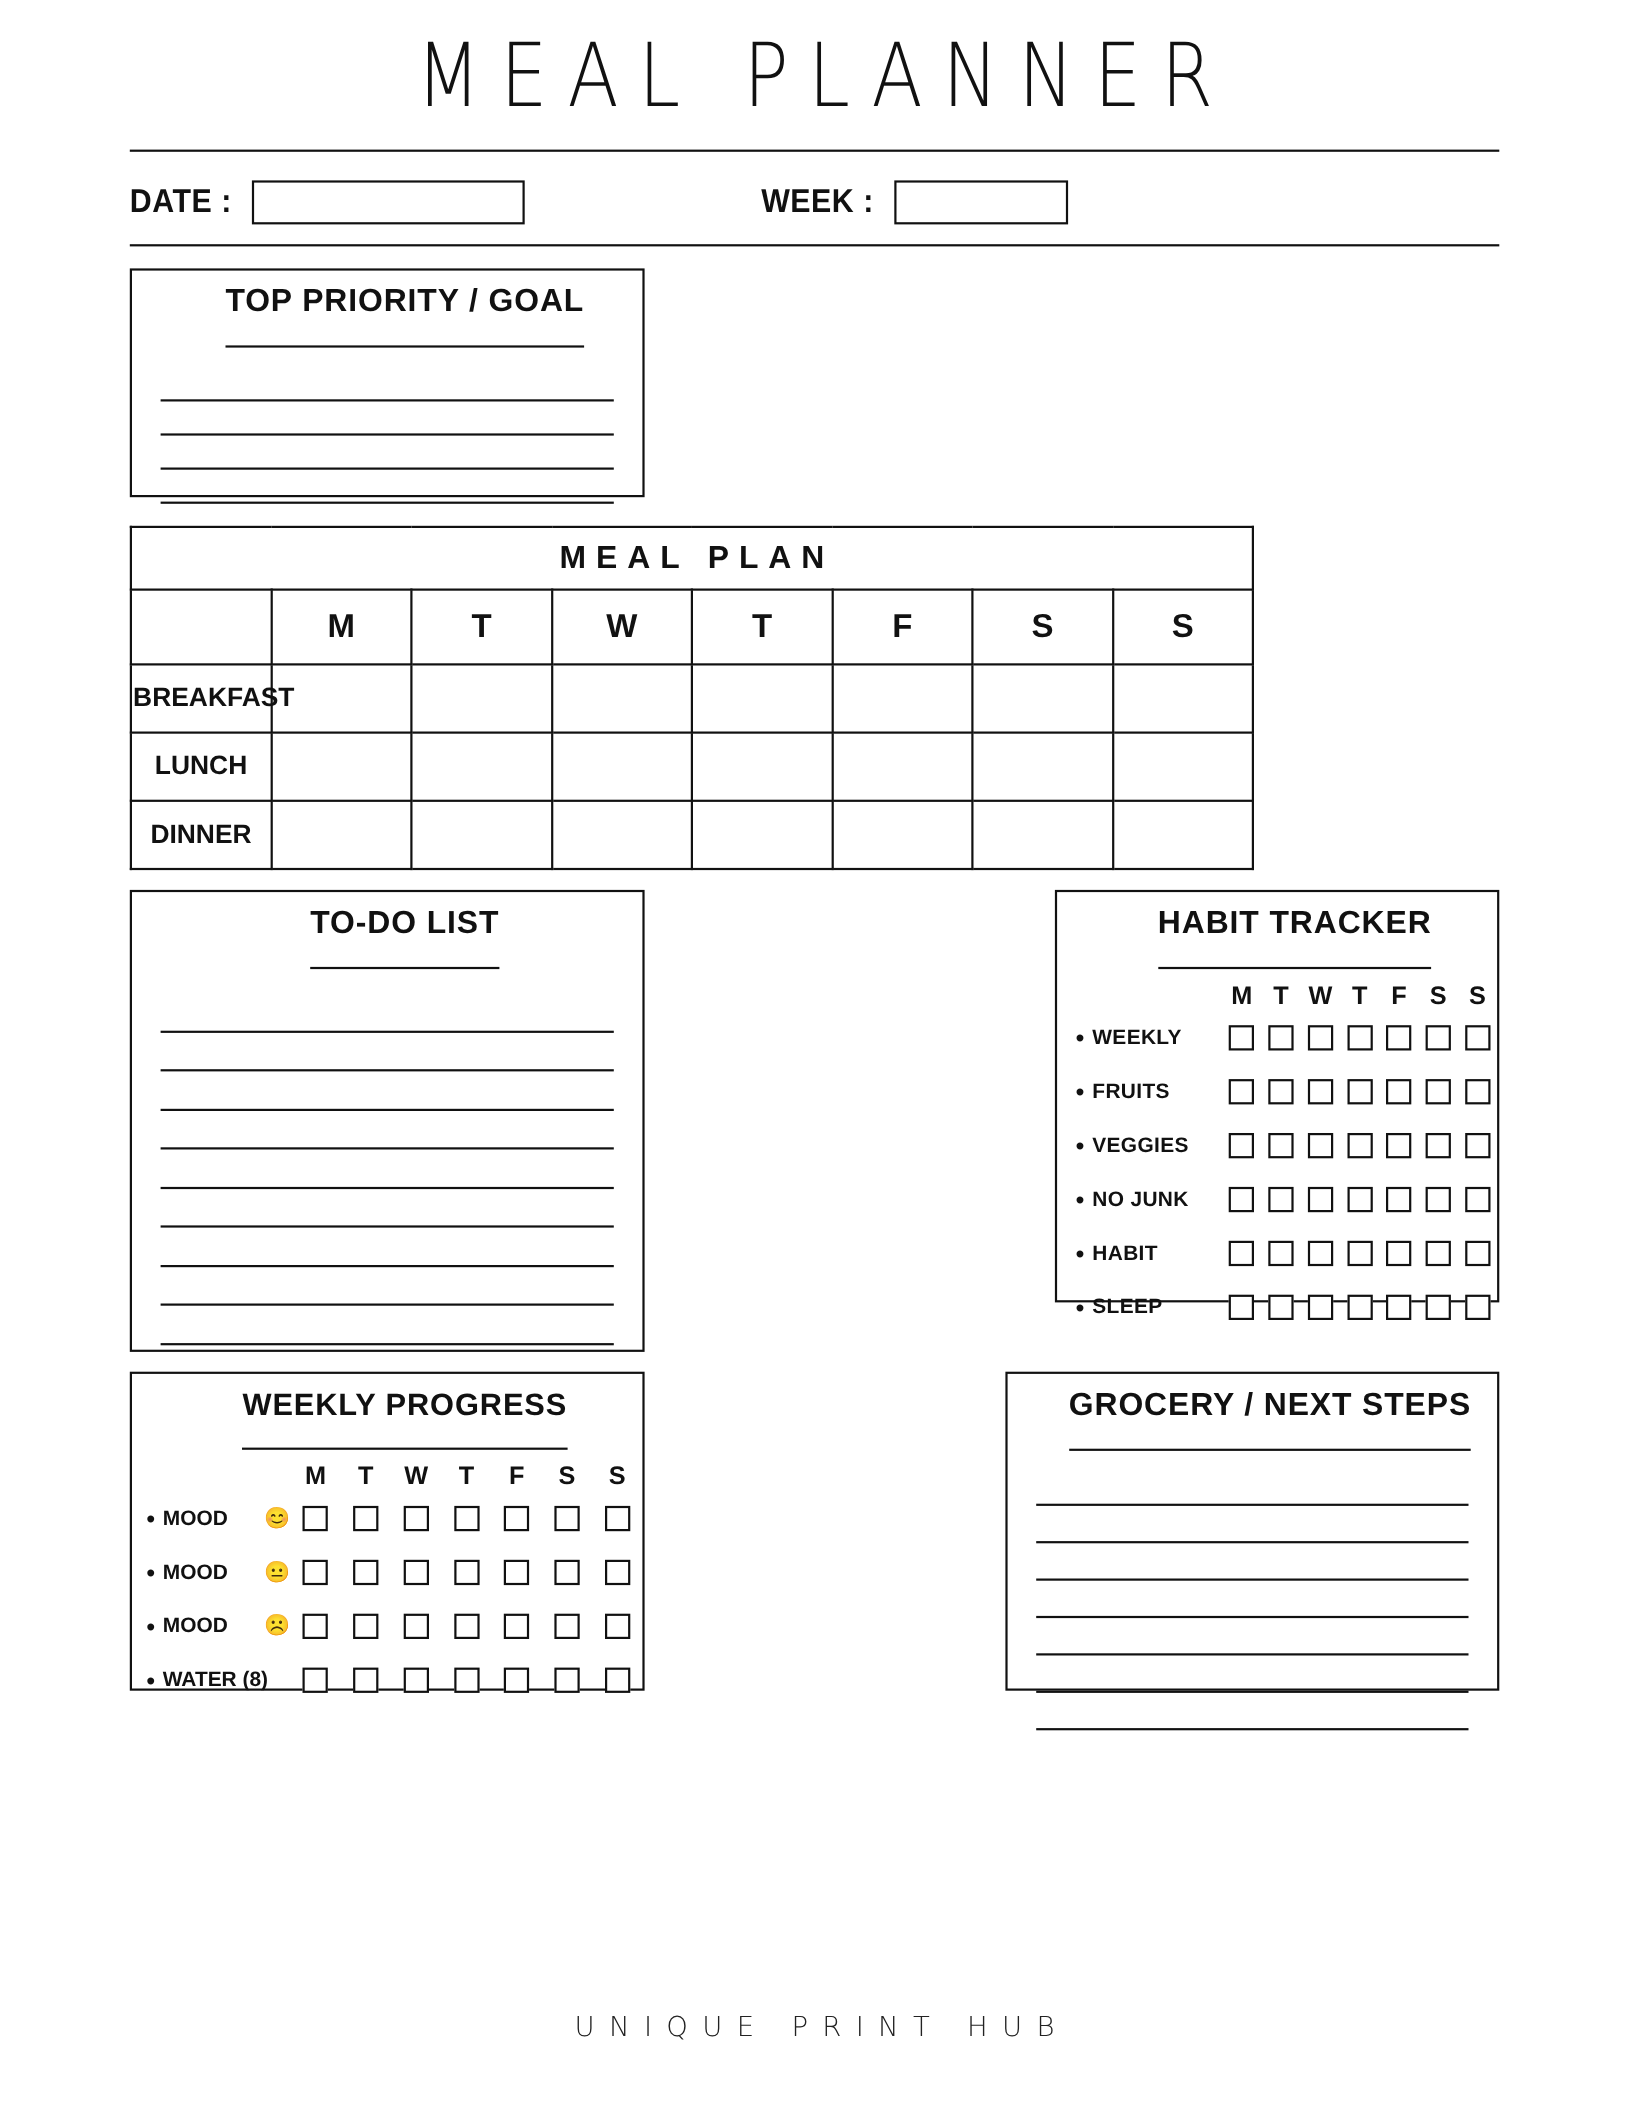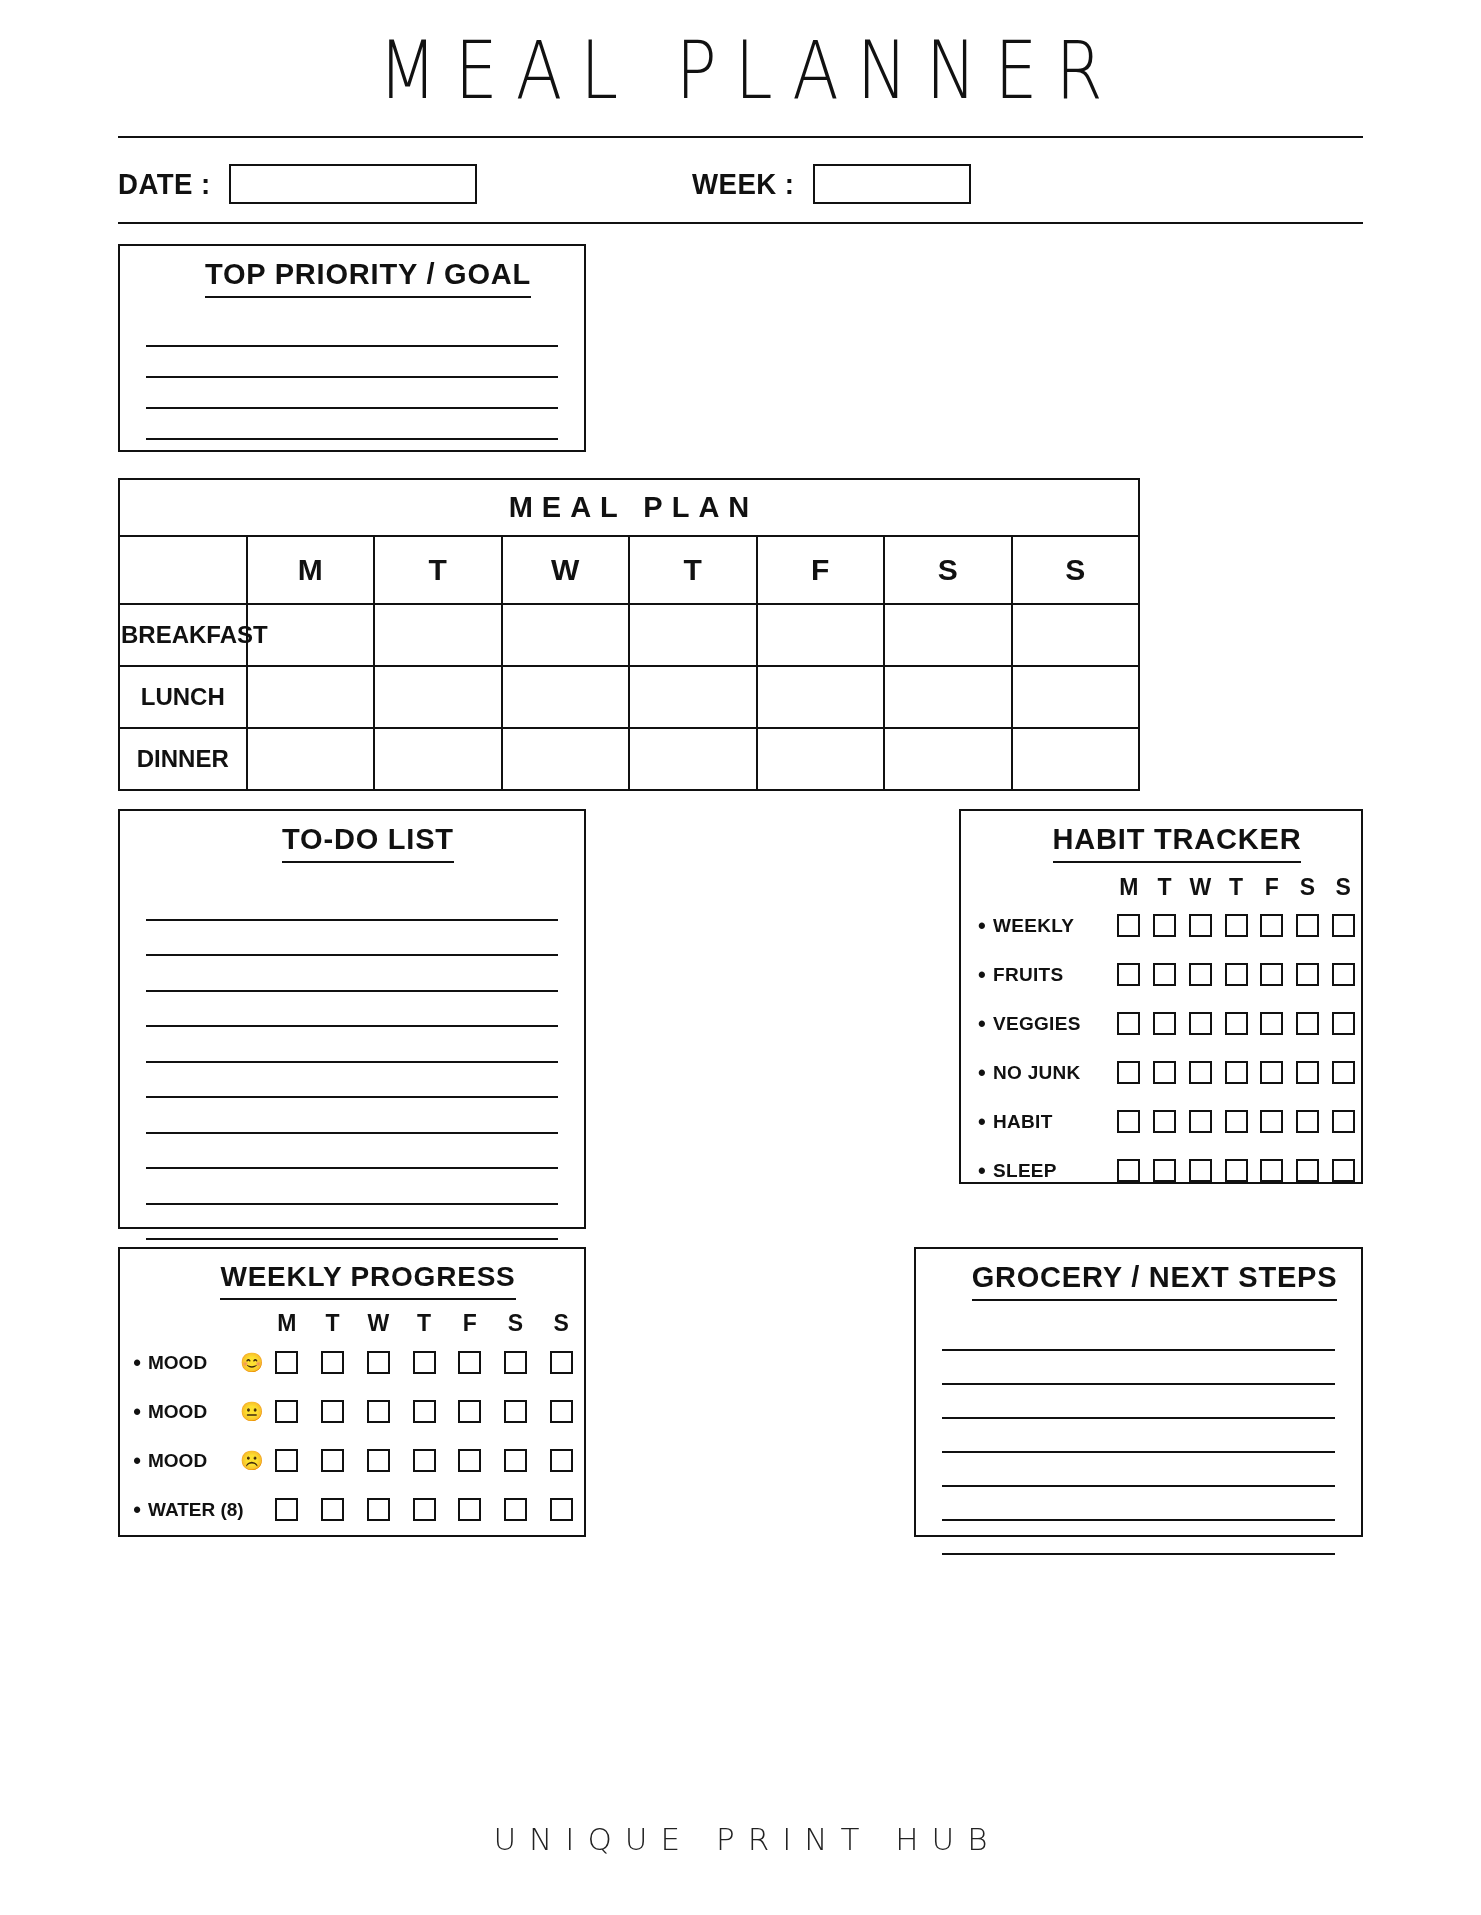--- a/index.html
+++ b/index.html
@@ -87,21 +87,21 @@
     text-align: center;
     font-weight: 700;
     font-size: 29px;
     letter-spacing: 0.8px;
     padding-top: 12px;
     white-space: nowrap;
   }
   .panel-title span {
     display: inline-block;
     border-bottom: 2.5px solid #111;
-    padding-bottom: 5px;
+    padding-bottom: 23px;
     margin-left: 32px;
   }
   .lines {
     padding: 0 26px;
   }
   .wline {
     border-bottom: 2.5px solid #111;
   }
 
   
@@ -238,21 +238,21 @@
 
   
   .footer {
     position: absolute;
     left: 0;
     right: 0;
     bottom: 58px;
     text-align: center;
     font-family: "DejaVu Sans", sans-serif;
     font-weight: 300;
-    font-size: 31px;
+    font-size: 25px;
     letter-spacing: 13px;
     text-indent: 13px;
     color: #222;
     white-space: nowrap;
   }
 </style>
 </head>
 <body>
 
 <div class="page">

